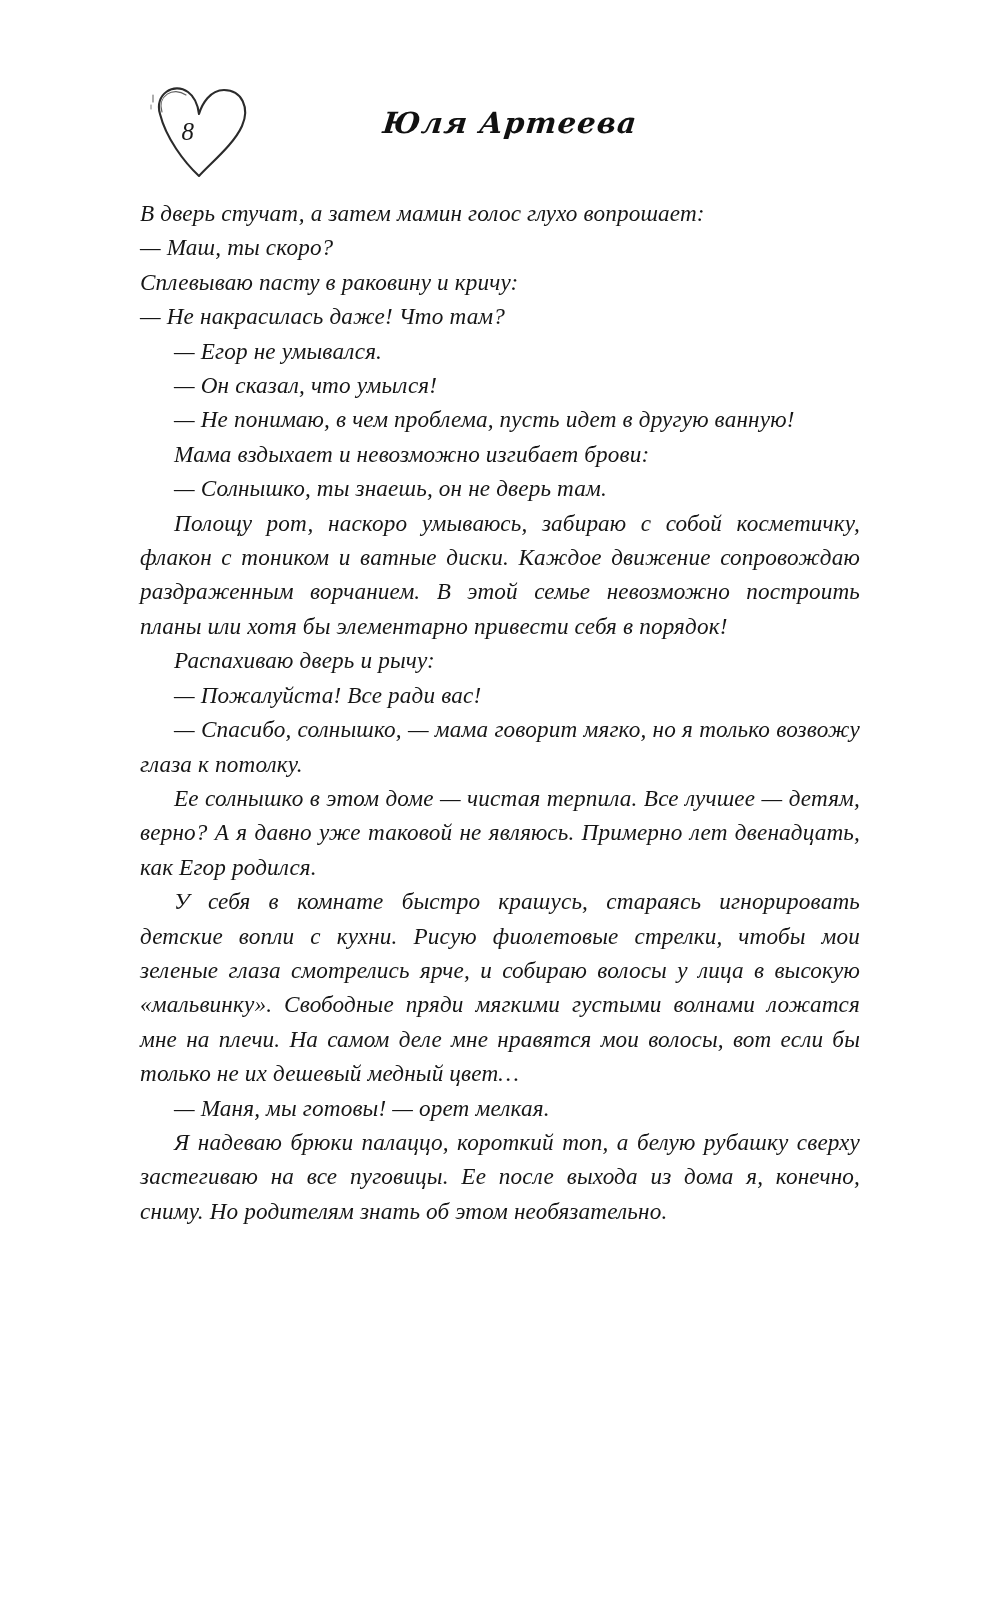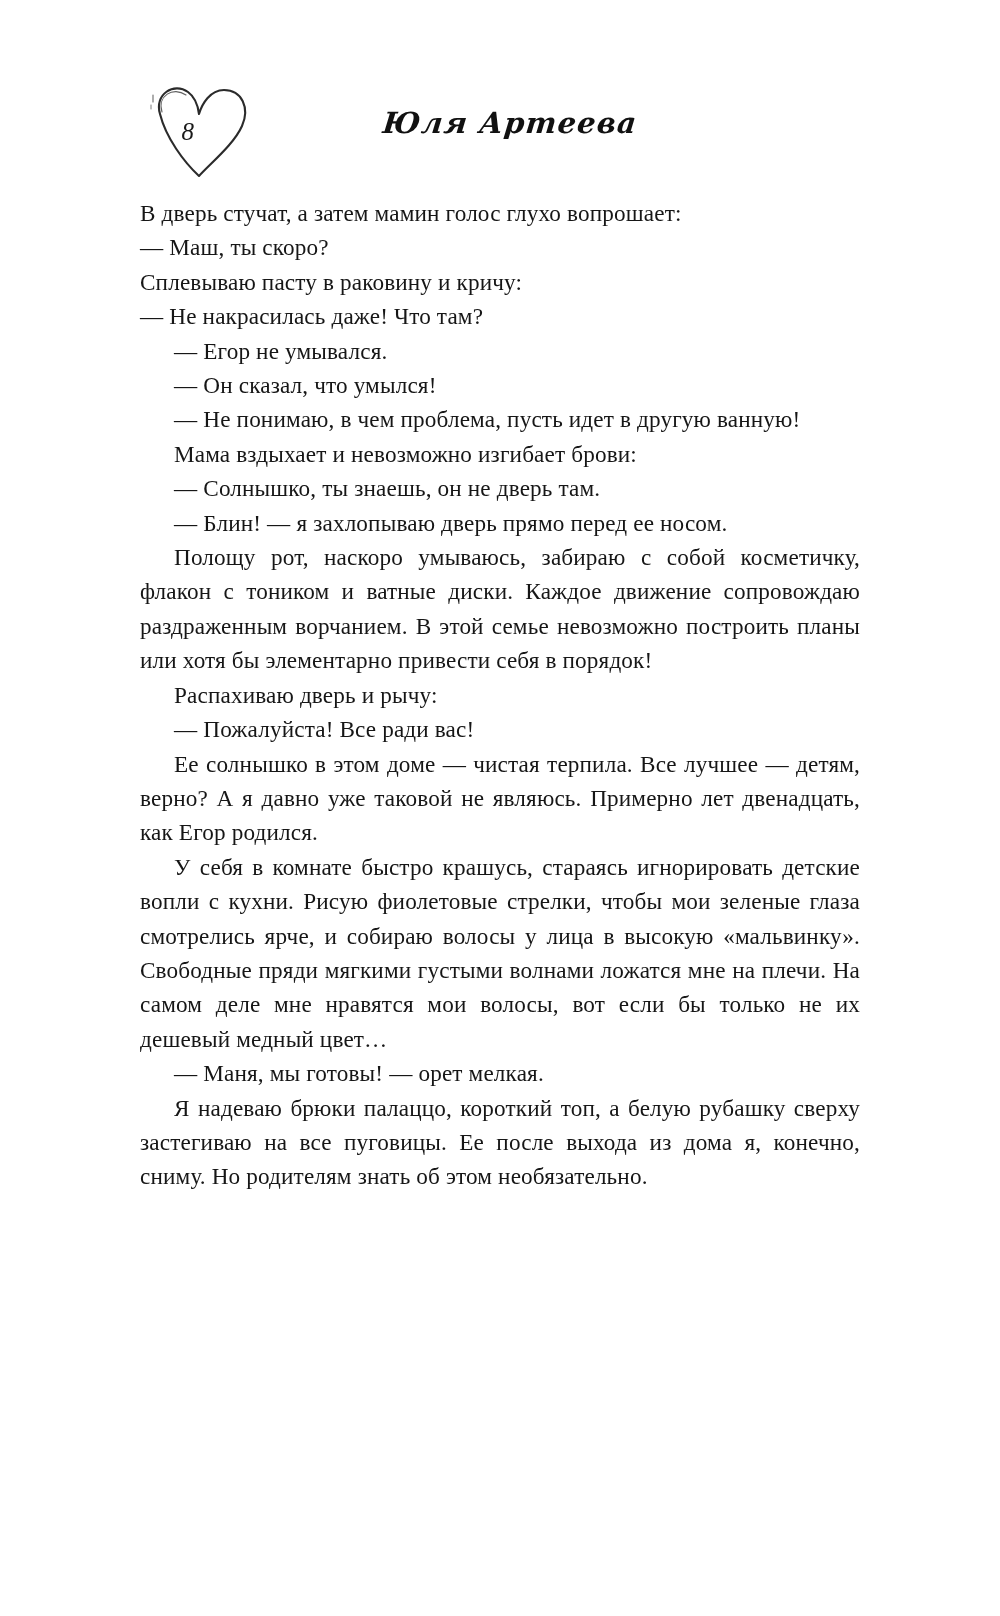--- a/index.html
+++ b/index.html
@@ -73,20 +73,21 @@
     position: absolute;
     left: 140px;
     top: 196px;
     width: 720px;
     font-family: "Liberation Serif", serif;
     font-size: 23.2px;
     line-height: 34.4px;
     color: #161616;
     text-align: justify;
     letter-spacing: 0.15px;
+    font-style: italic;
   }
 
   .body-text p {
     margin: 0;
   }
 
   .p-indent {
     text-indent: 34px;
   }
 
@@ -122,23 +123,23 @@
   <div class="body-text" id="body-text">
       <p class="p-flush no-justify">В дверь стучат, а затем мамин голос глухо вопрошает:</p>
       <p class="p-flush no-justify">— Маш, ты скоро?</p>
       <p class="p-flush no-justify">Сплевываю пасту в раковину и кричу:</p>
       <p class="p-flush no-justify">— Не накрасилась даже! Что там?</p>
       <p class="p-indent no-justify">— Егор не умывался.</p>
       <p class="p-indent no-justify">— Он сказал, что умылся!</p>
       <p class="p-indent">— Не понимаю, в чем проблема, пусть идет в другую ванную!</p>
       <p class="p-indent no-justify">Мама вздыхает и невозможно изгибает брови:</p>
       <p class="p-indent no-justify">— Солнышко, ты знаешь, он не дверь там.</p>
-      <p class="p-indent no-justify">— Блин! — я захлопываю дверь прямо перед ее носом.</p>
       <p class="p-indent">Полощу рот, наскоро умываюсь, забираю с собой косметичку, флакон с тоником и ватные диски. Каждое движение сопровождаю раздраженным ворчанием. В этой семье невозможно построить планы или хотя бы элементарно привести себя в порядок!</p>
       <p class="p-indent no-justify">Распахиваю дверь и рычу:</p>
       <p class="p-indent no-justify">— Пожалуйста! Все ради вас!</p>
+      <p class="p-indent">— Спасибо, солнышко, — мама говорит мягко, но я только возвожу глаза к потолку.</p>
       <p class="p-indent">Ее солнышко в этом доме — чистая терпила. Все лучшее — детям, верно? А я давно уже таковой не являюсь. Примерно лет двенадцать, как Егор родился.</p>
       <p class="p-indent">У себя в комнате быстро крашусь, стараясь игнорировать детские вопли с кухни. Рисую фиолетовые стрелки, чтобы мои зеленые глаза смотрелись ярче, и собираю волосы у лица в высокую «мальвинку». Свободные пряди мягкими густыми волнами ложатся мне на плечи. На самом деле мне нравятся мои волосы, вот если бы только не их дешевый медный цвет…</p>
       <p class="p-indent no-justify">— Маня, мы готовы! — орет мелкая.</p>
       <p class="p-indent">Я надеваю брюки палаццо, короткий топ, а белую рубашку сверху застегиваю на все пуговицы. Ее после выхода из дома я, конечно, сниму. Но родителям знать об этом необязательно.</p>
     </div>
 
 </div>
 
 </body></html>

